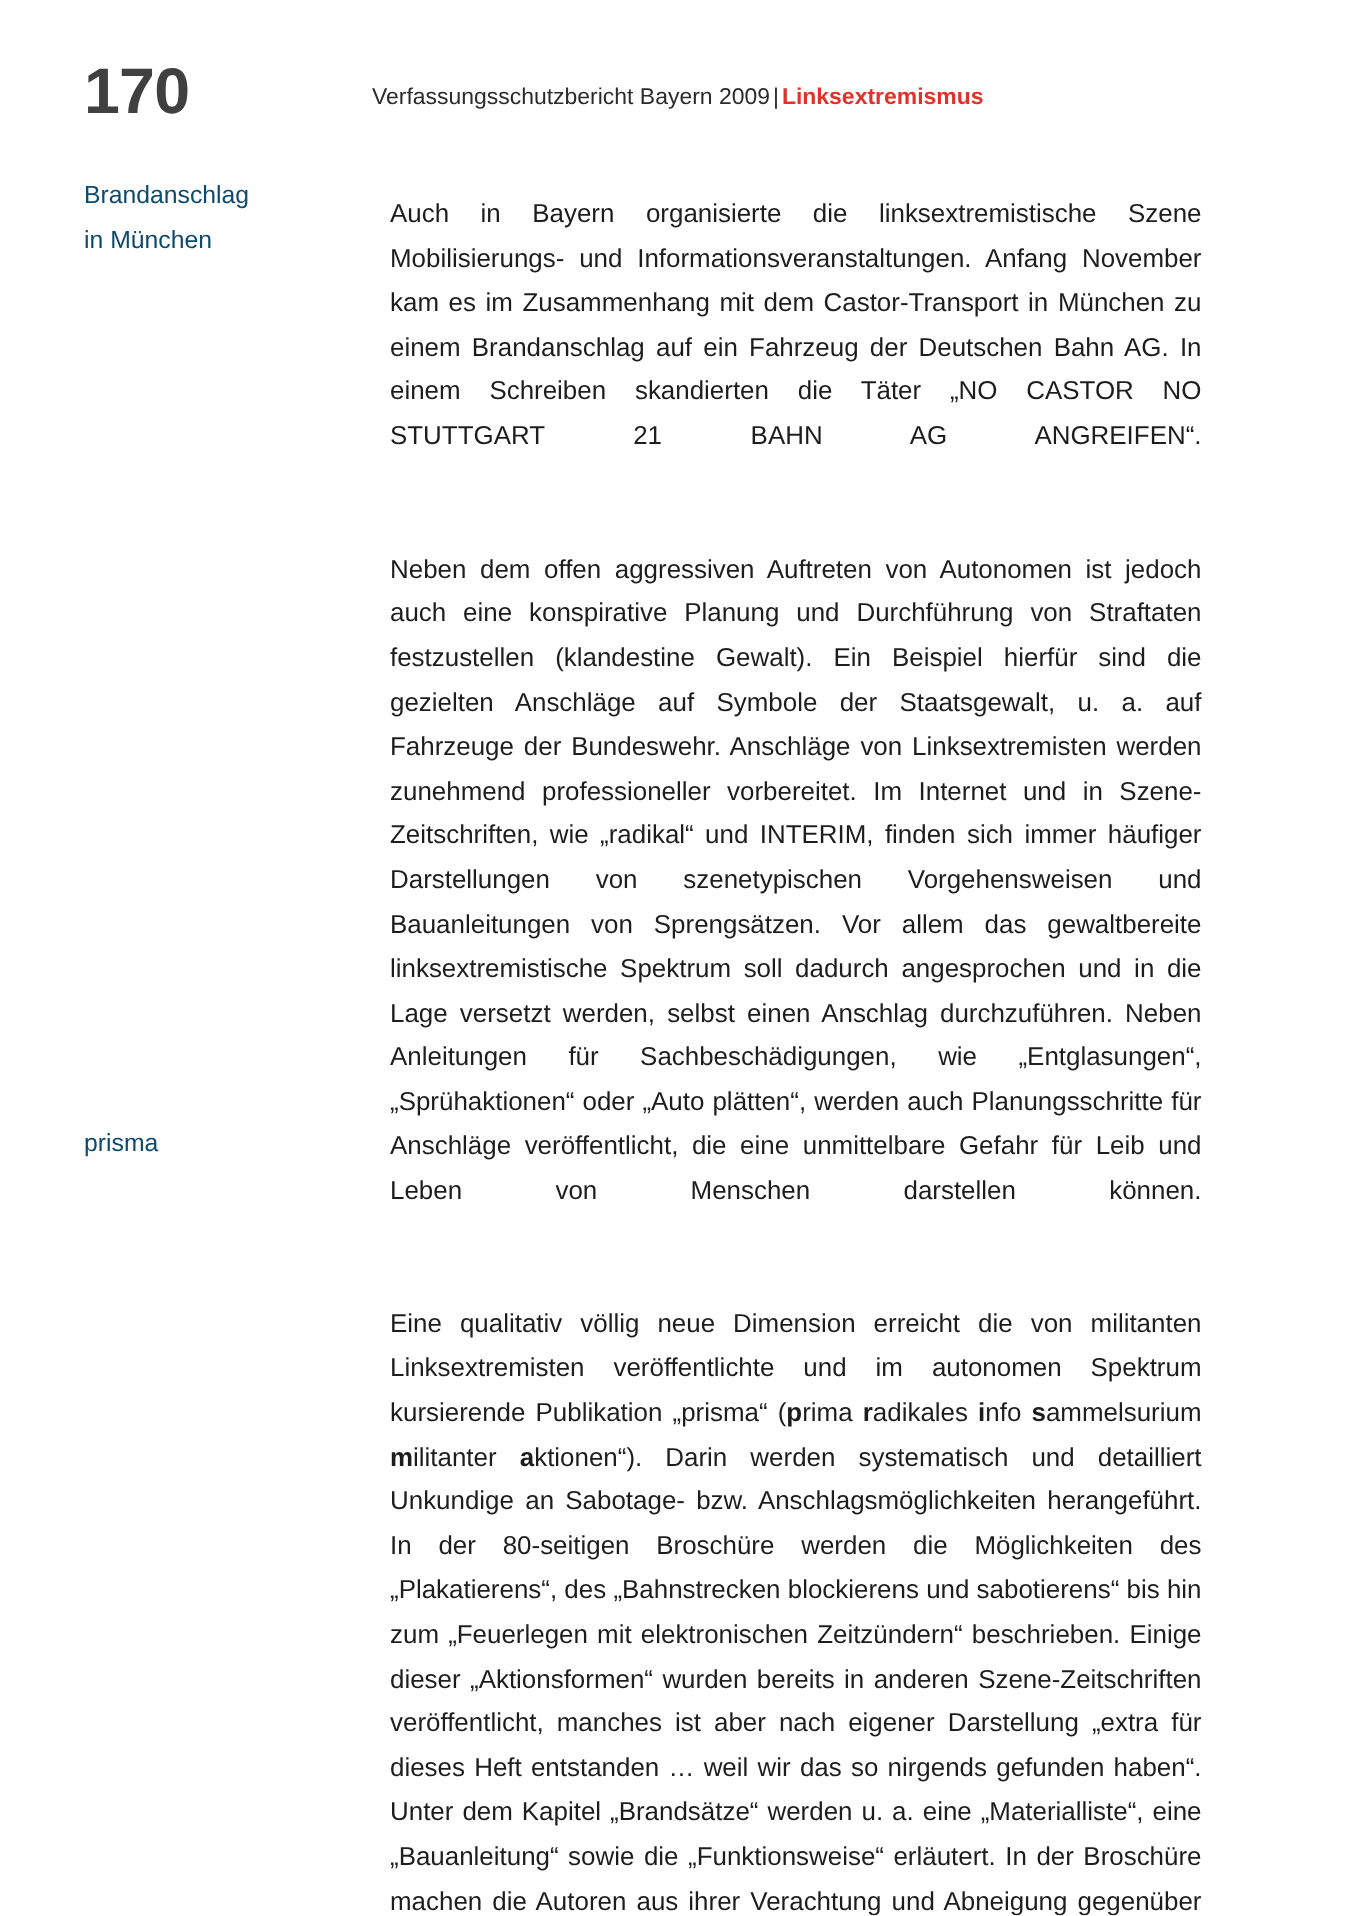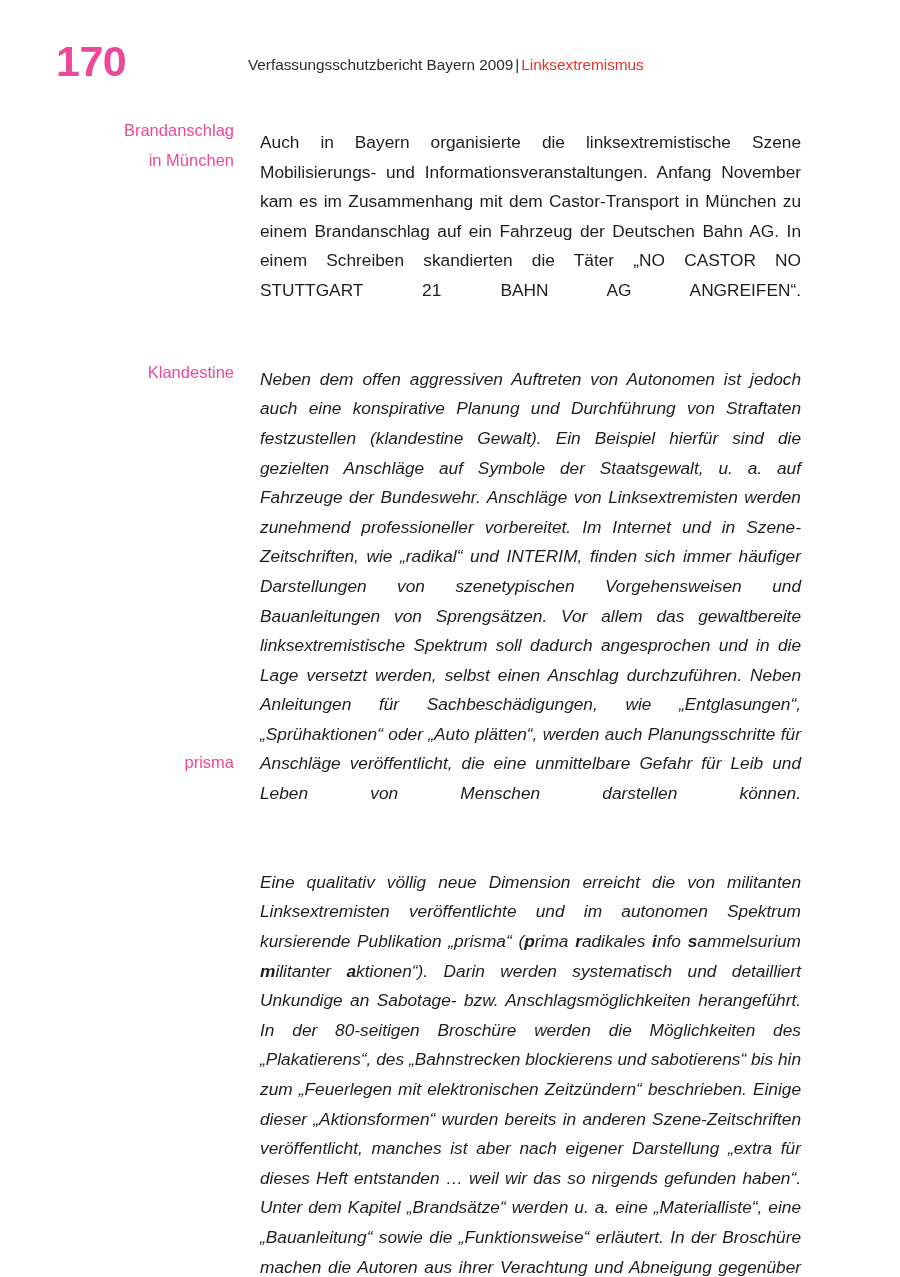--- a/index.html
+++ b/index.html
@@ -23,71 +23,70 @@
   }
 
   
   .folio {
     position: absolute;
     left: 56px;
     top: 40px;
     font-size: 43px;
     font-weight: 700;
     letter-spacing: -0.5px;
-    color: #ec4899;
+    color: #404040;
     line-height: 1;
   }
 
   .running-head {
     position: absolute;
     left: 248px;
     top: 56px;
     font-size: 15.3px;
     color: #2b2b2b;
     line-height: 1.2;
     white-space: nowrap;
   }
   .running-head .sep {
     color: #2b2b2b;
     padding: 0 2px;
   }
   .running-head .section {
     color: #e2312a;
-    font-weight: 400;
+    font-weight: 700;
   }
 
   
   .marginalia {
     position: absolute;
     left: 56px;
     width: 178px;
     font-size: 16.5px;
     line-height: 29.6px;
-    color: #ec4899;
-    text-align: right;
+    color: #0c4a6e;
+    text-align: left;
   }
 
   .col-text {
     position: absolute;
     left: 248px;
     width: 565px;
     font-size: 17.3px;
     line-height: 29.6px;
     color: #1d1d1d;
     text-align: justify;
     text-justify: inter-word;
   }
 
   .col-text p {
     margin: 12px;
   }
 
   .col-text p + p {
     margin-top: 29.6px;
-    font-style: italic;
   }
 
   
   .col-text p::after {
     content: "";
     display: inline-block;
     width: 100%;
   }
 
   b, strong { font-weight: 700; }
@@ -102,21 +101,20 @@
   <div class="running-head">
     <span>Verfassungsschutzbericht Bayern 2009</span><span class="sep">|</span><span class="section">Linksextremismus</span>
   </div>
 
   <div class="marginalia" style="top:116px;">
     <div>Brandanschlag</div>
     <div>in München</div>
   </div>
 
   <div class="marginalia" style="top:358px;">
-    <div>Klandestine</div>
   </div>
 
   <div class="marginalia" style="top:748px;">
     <div>prisma</div>
   </div>
 
   <div class="col-text" style="top:116px;">
 
     <p>Auch in Bayern organisierte die linksextremistische Szene Mobilisierungs- und Informationsveranstaltungen. Anfang November kam es im Zusammenhang mit dem Castor-Transport in München zu einem Brandanschlag auf ein Fahrzeug der Deutschen Bahn AG. In einem Schreiben skandierten die Täter „NO CASTOR NO STUTTGART 21 BAHN AG ANGREIFEN“.</p>
 

